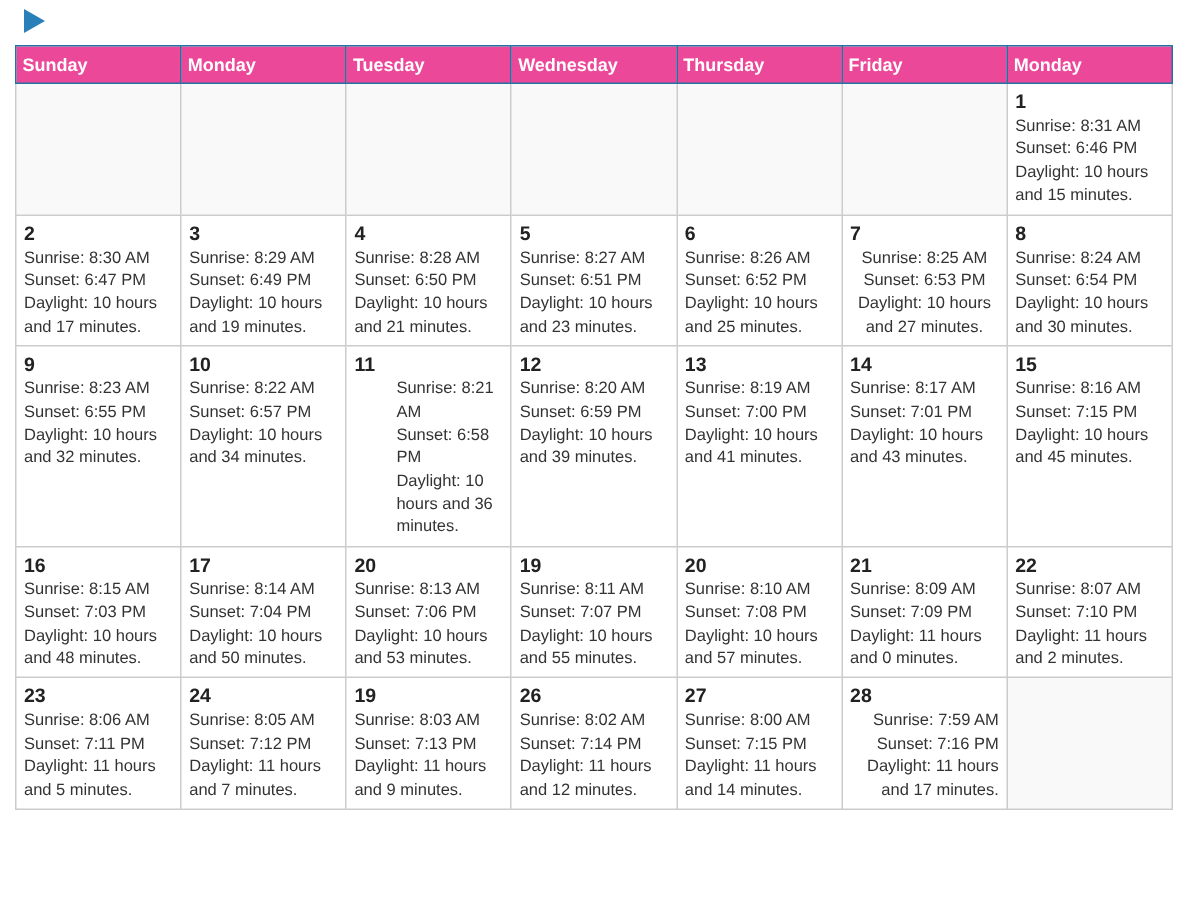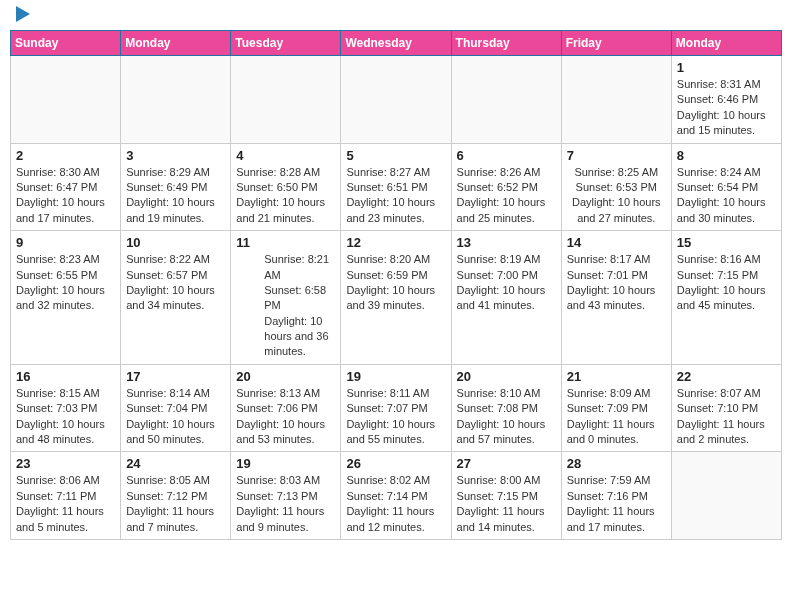--- a/index.html
+++ b/index.html
@@ -292,20 +292,20 @@
 Daylight: 11 hours and 12 minutes.</div>
         </td>
         <td>
           <span class="day-number">27</span>
           <div class="day-info" style="white-space: pre-line;">Sunrise: 8:00 AM
 Sunset: 7:15 PM
 Daylight: 11 hours and 14 minutes.</div>
         </td>
         <td>
           <span class="day-number">28</span>
-          <div class="day-info" style="white-space: pre-line;">Sunrise: 7:59 AM
+          <div class="day-info" style="white-space: pre-line; text-align: right;">Sunrise: 7:59 AM
 Sunset: 7:16 PM
 Daylight: 11 hours and 17 minutes.</div>
         </td>
         <td class="empty"></td>
       </tr>
     </tbody>
 </table>
 
 </body></html>

